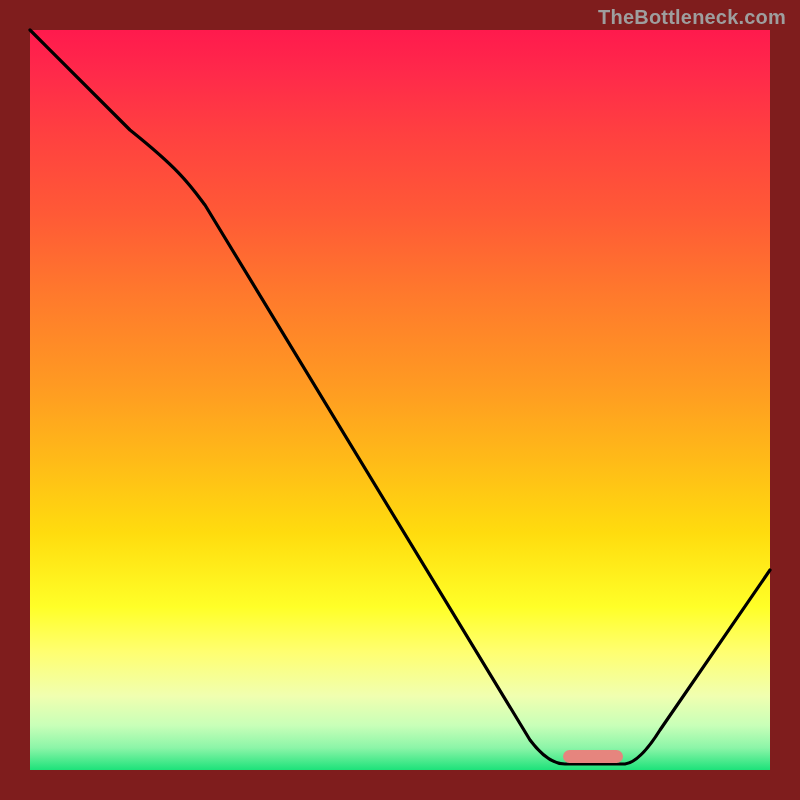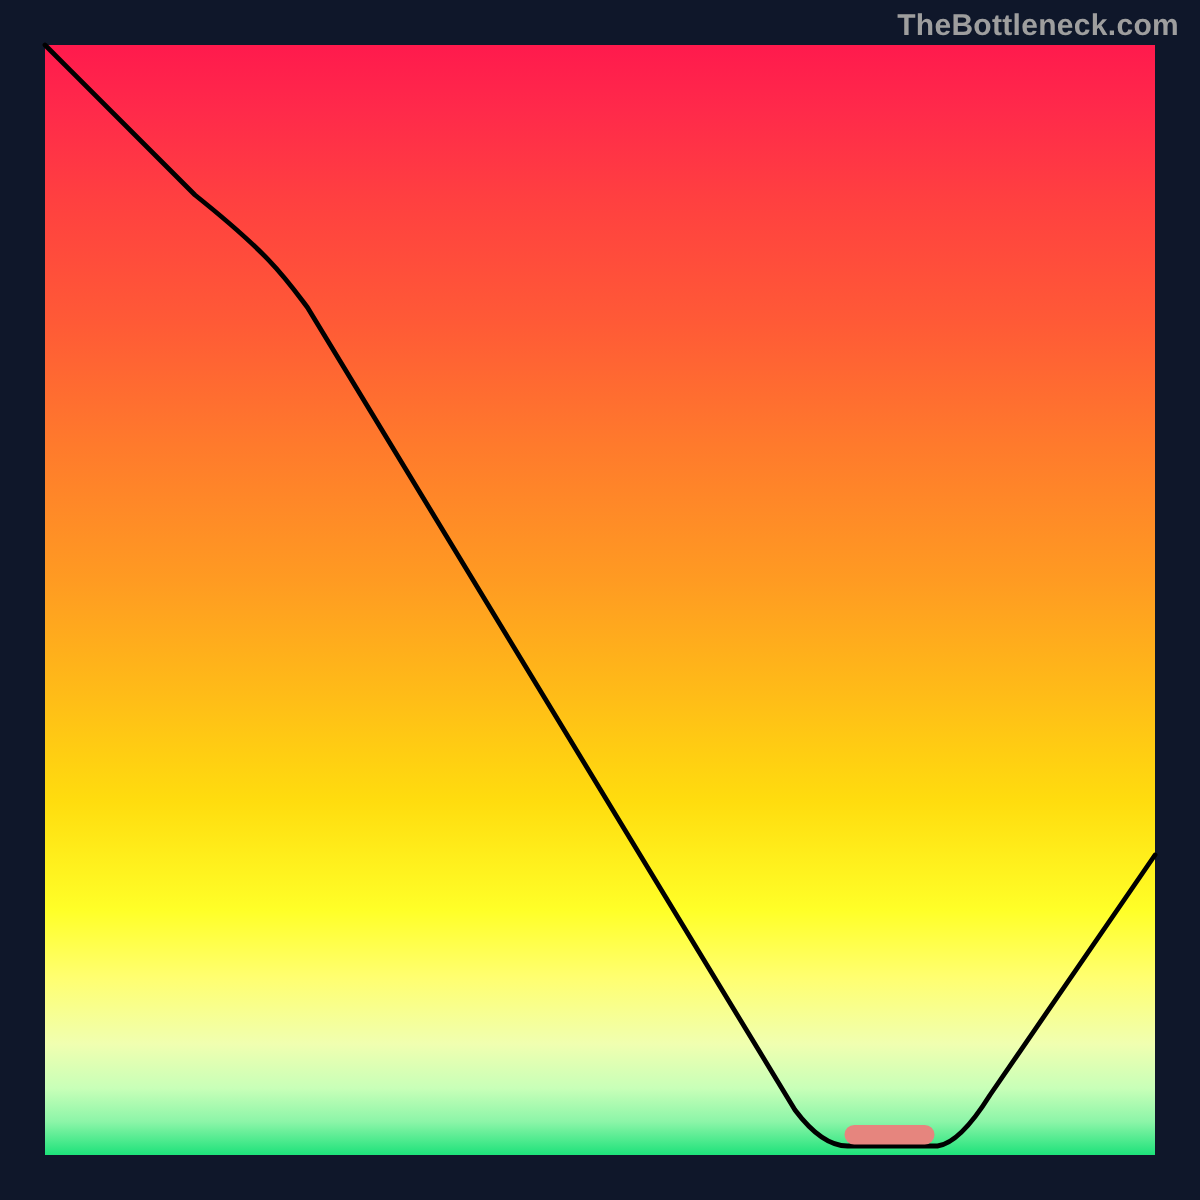--- a/index.html
+++ b/index.html
@@ -8,21 +8,21 @@
     width: 800px;
     height: 800px;
     background: #000;
     overflow: hidden;
     font-family: Arial, Helvetica, sans-serif;
   }
   .stage {
     position: relative;
     width: 800px;
     height: 800px;
-    background: #0f172a;
+    background: #7f1d1d;
   }
   .plot {
     position: absolute;
     left: 30px;
     top: 30px;
     width: 740px;
     height: 740px;
     
     background: linear-gradient(
       to bottom,

